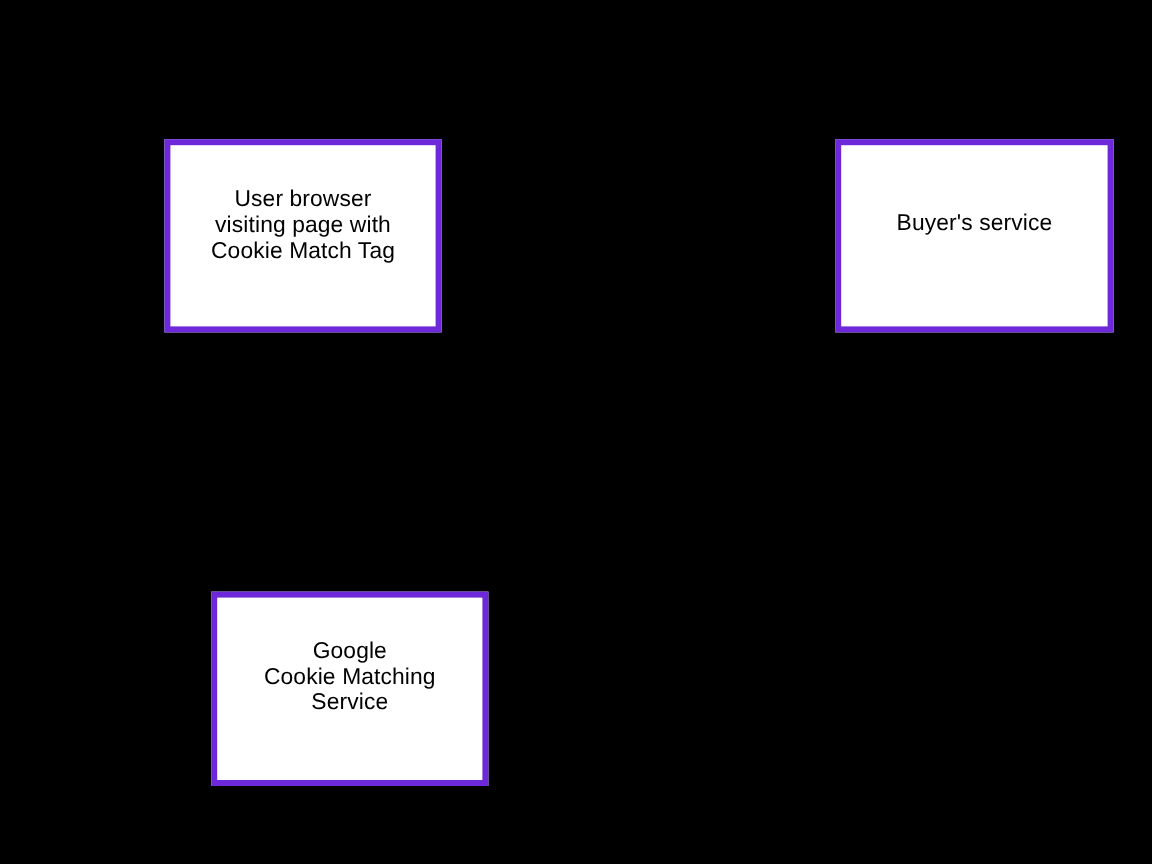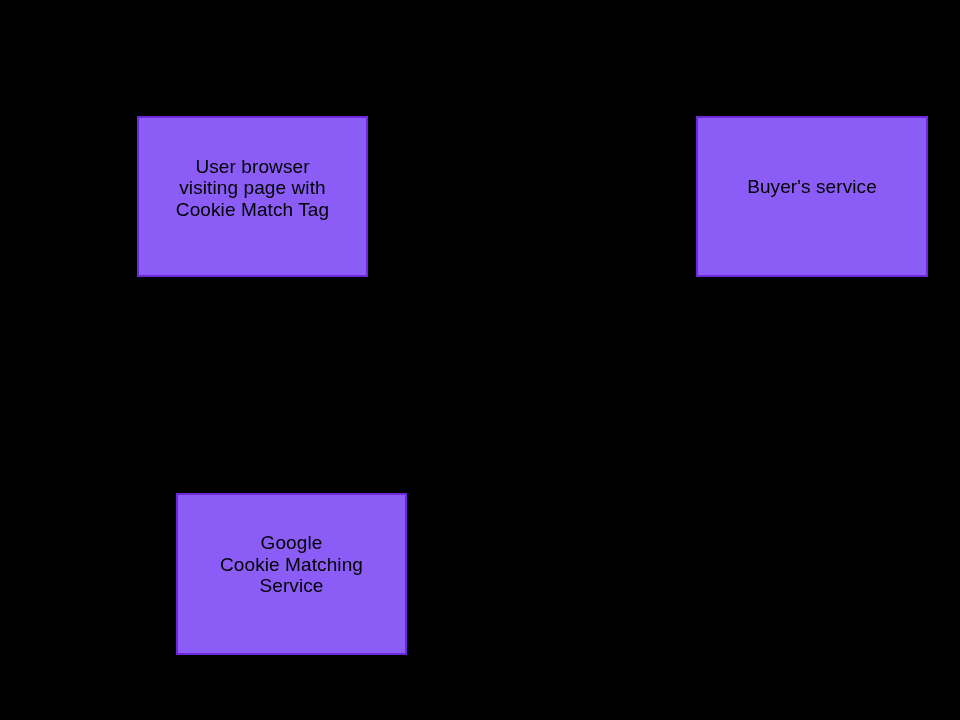--- a/index.html
+++ b/index.html
@@ -11,22 +11,22 @@
     position: relative;
     width: 960px;
     height: 720px;
     background: #000000;
     overflow: hidden;
     font-family: "Liberation Sans", sans-serif;
   }
   .node {
     position: absolute;
     box-sizing: border-box;
-    background: #8b5cf6;
-    border: 2px solid #6d28d9;
+    background: #ffffff;
+    border: 5px solid #6d28d9;
     display: flex;
     align-items: center;
     justify-content: center;
   }
   .node-label {
     white-space: pre-line;
     text-align: center;
     color: #000000;
     font-size: 19px;
     line-height: 21.5px;

